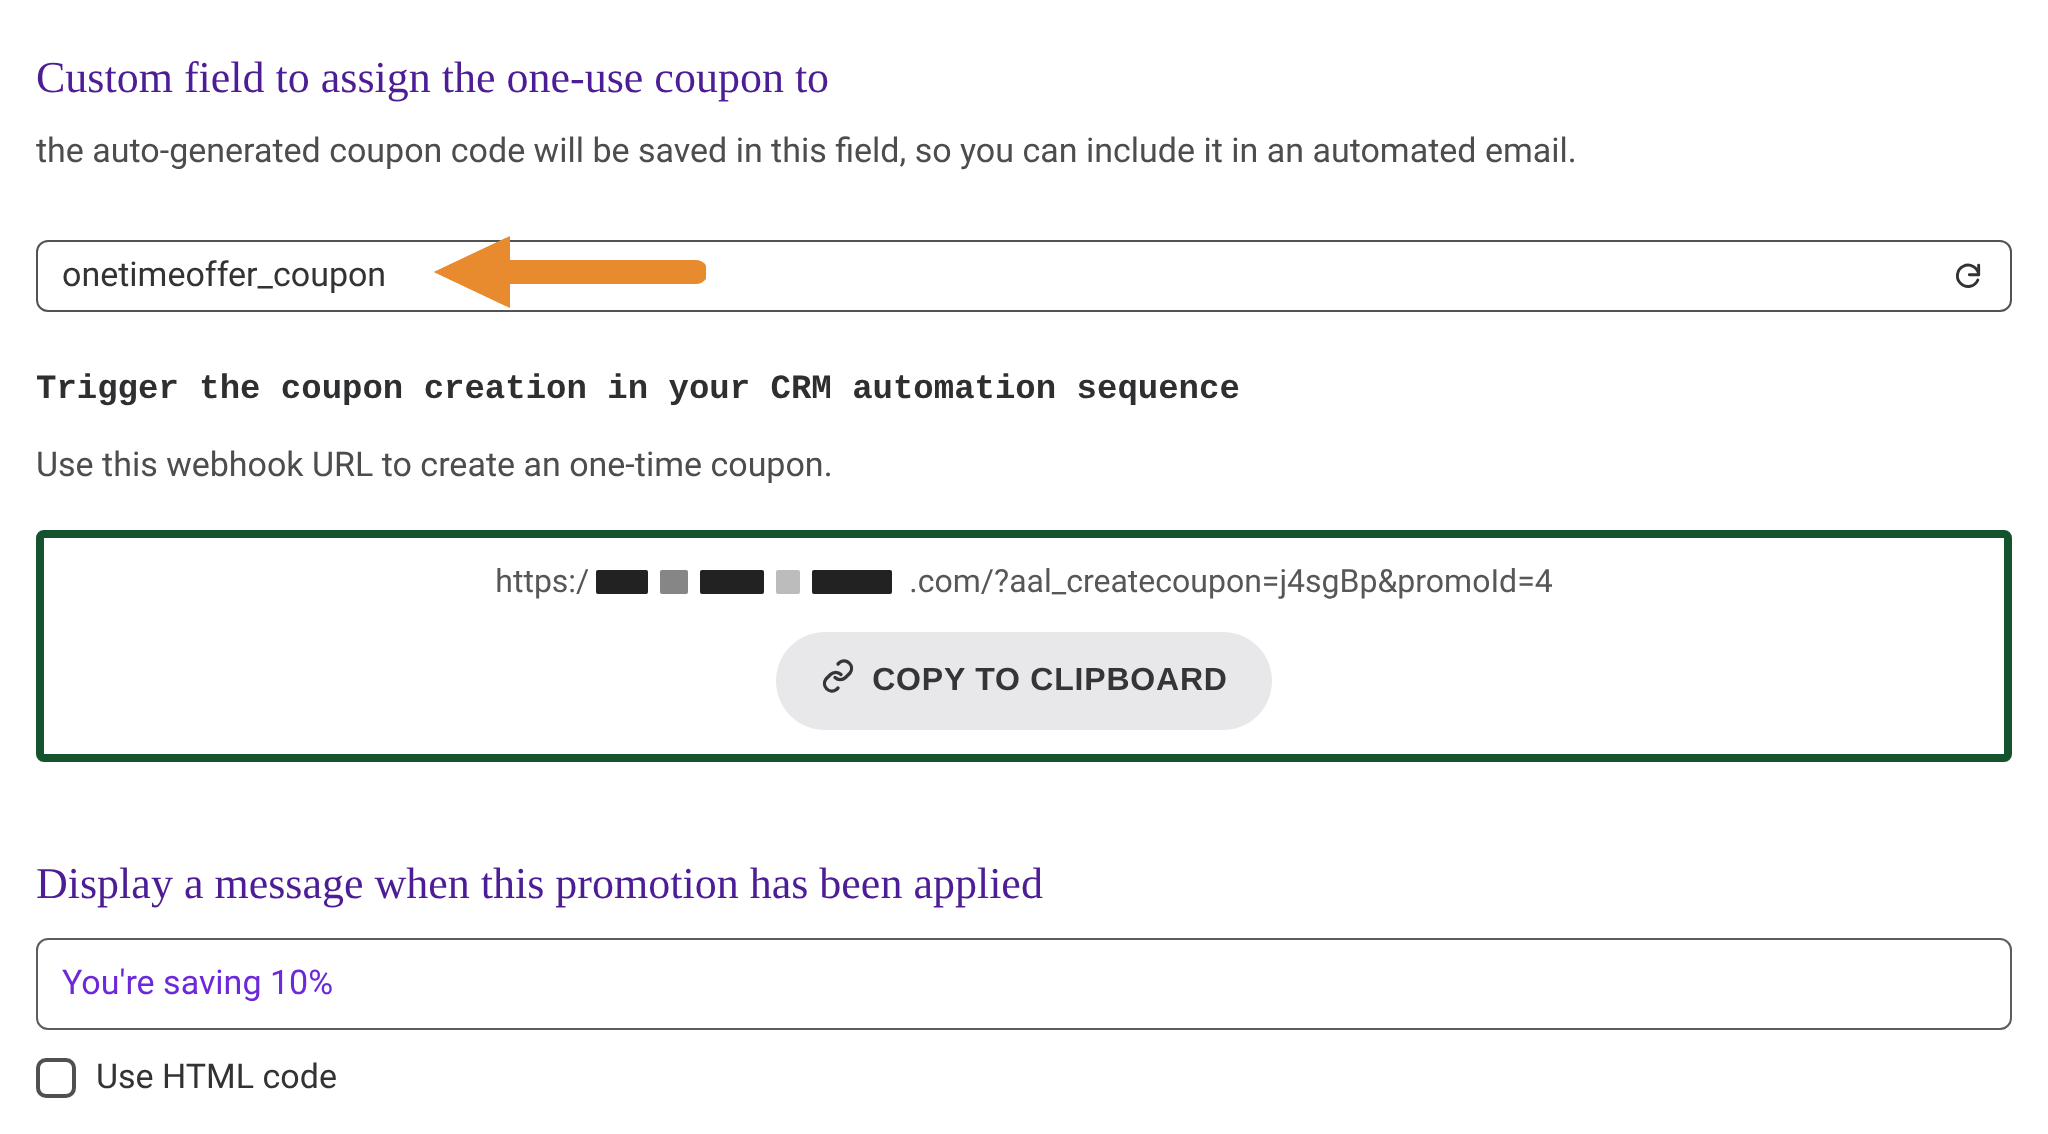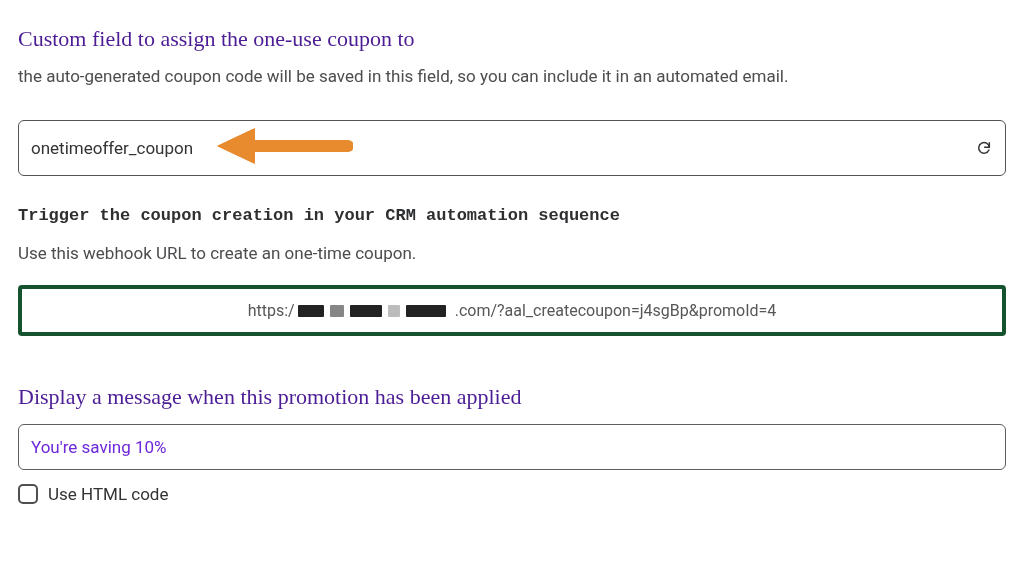--- a/index.html
+++ b/index.html
@@ -21,21 +21,21 @@
       color: #4d4d50;
       margin-bottom: 34px;
       font-weight: 400;
     }
     .input-wrapper {
       position: relative;
       margin-bottom: 30px;
     }
     .text-input {
       width: 100%;
-      height: 56px;
+      height: 36px;
       padding: 10px 42px 10px 12px;
       border: 1.5px solid #515355;
       border-radius: 6px;
       font-size: 17px;
       color: #333;
       background: #fff;
       font-family: inherit;
     }
     .refresh-icon-wrap {
       position: absolute;
@@ -179,20 +179,29 @@
   <div class="webhook-url-wrap">
     <span>https:/</span>
     <span class="redaction" style="width:26px"></span>
     <span class="redaction dim" style="width:14px"></span>
     <span class="redaction" style="width:32px"></span>
     <span class="redaction lite" style="width:12px"></span>
     <span class="redaction" style="width:40px"></span>
     <span style="width:6px;display:inline-block"></span>
     <span>.com/?aal_createcoupon=j4sgBp&amp;promoId=4</span>
   </div>
+  <button class="copy-btn">
+    <span>
+      <svg viewBox="0 0 24 24" width="18" height="18" fill="none" stroke="#343537" stroke-width="2.2" stroke-linecap="round" stroke-linejoin="round">
+        <path d="M10 13a5 5 0 0 0 7 0l3-3a5 5 0 0 0-7-7l-1 1"></path>
+        <path d="M14 11a5 5 0 0 0-7 0l-3 3a5 5 0 0 0 7 7l1-1"></path>
+      </svg>
+    </span>
+    <span>COPY TO CLIPBOARD</span>
+  </button>
 </div>
 
 
 <h2 class="section-title">Display a message when this promotion has been applied</h2>
 <input type="text" class="message-input" value="You're saving 10%" style="">
 <div class="checkbox-row">
   <div class="chk" role="checkbox" aria-checked="false"></div>
   <label class="chk-label">Use HTML code</label>
 </div>
 

